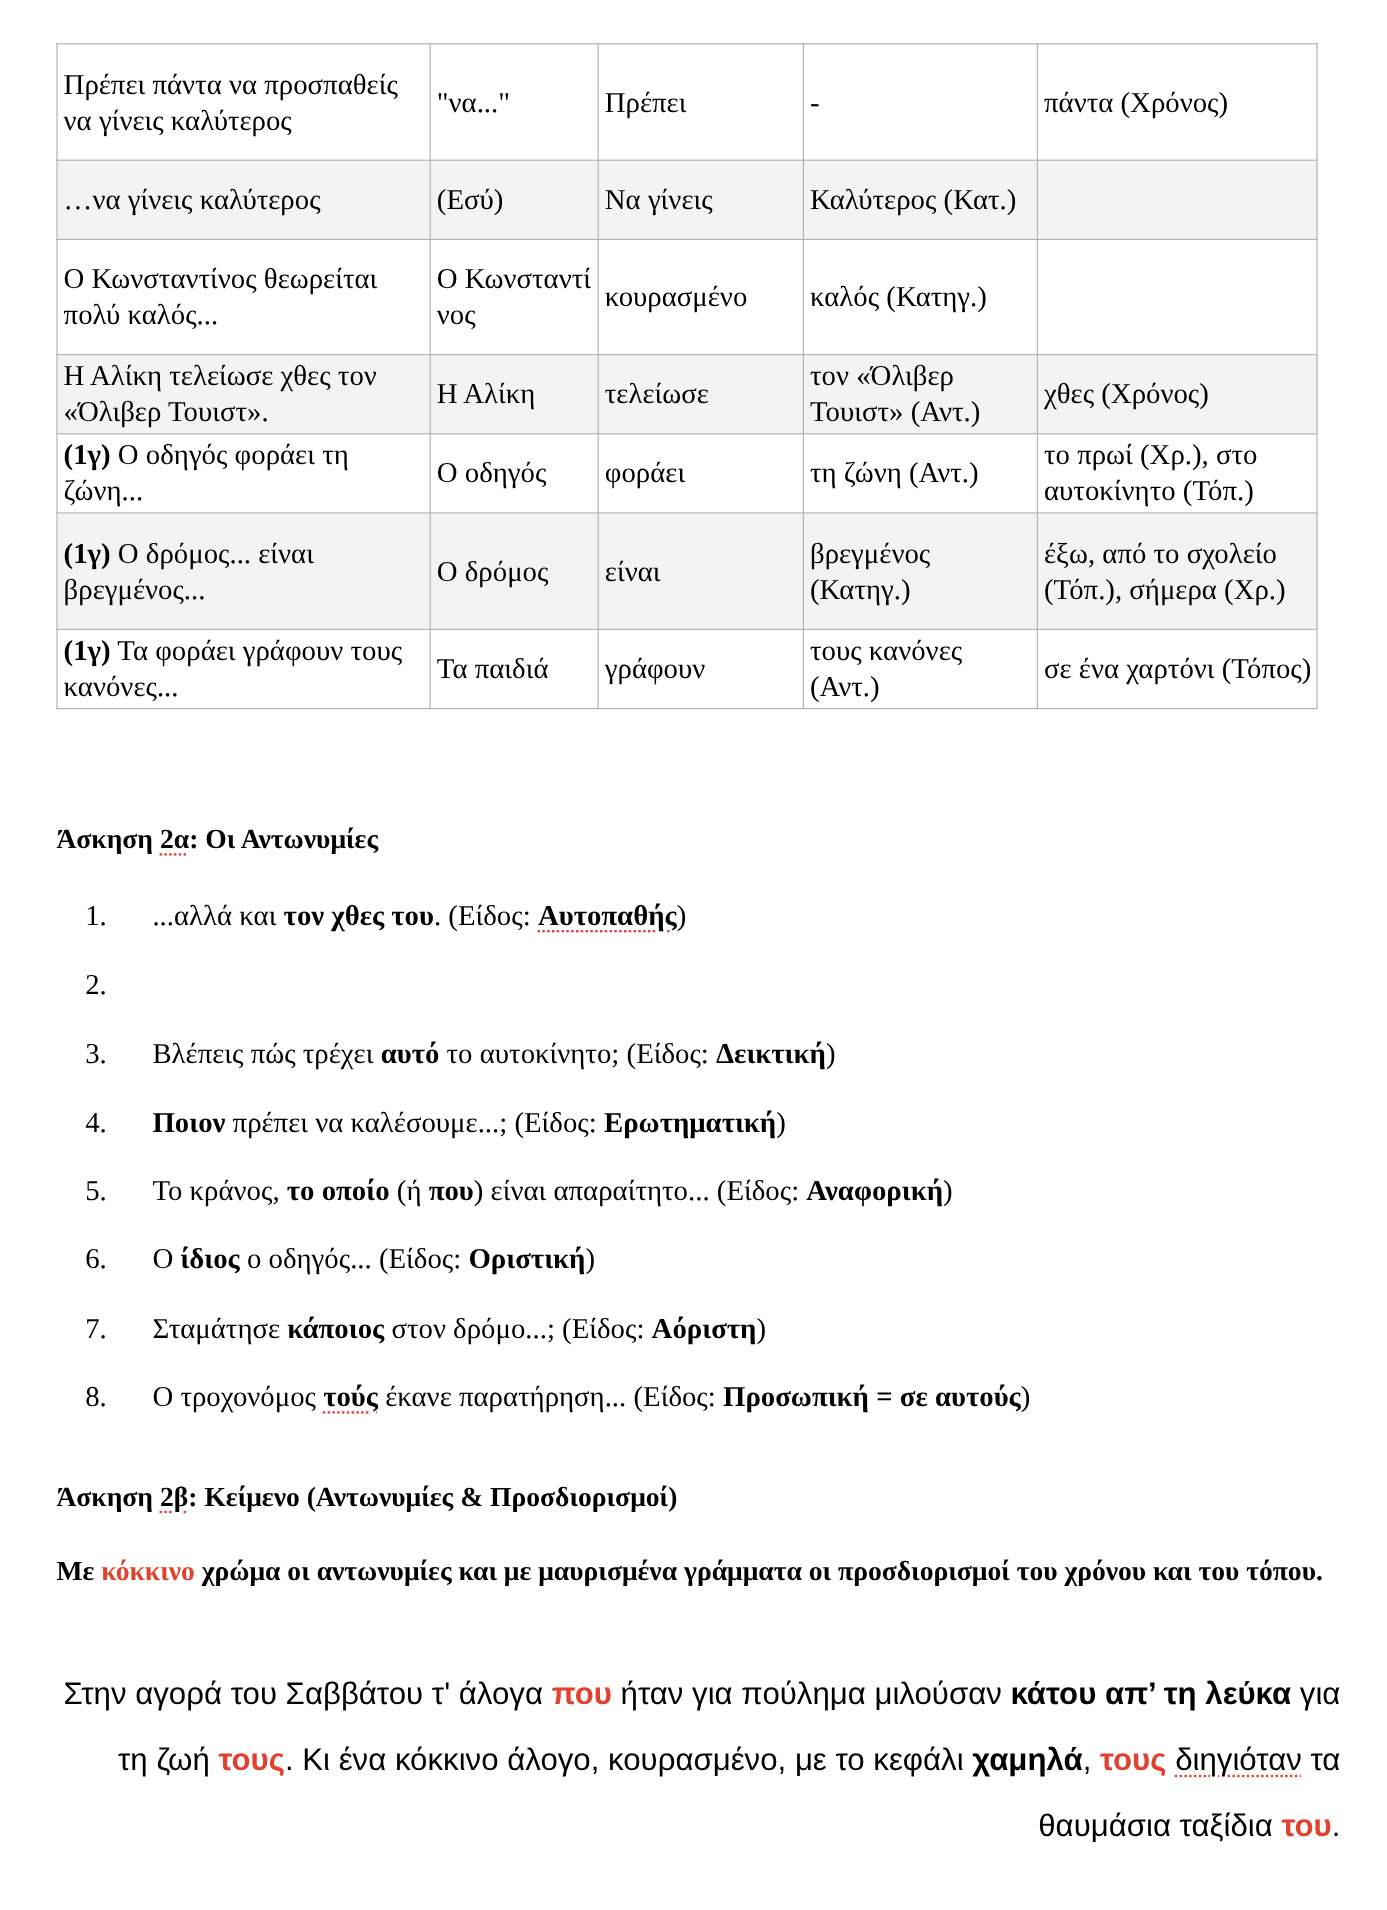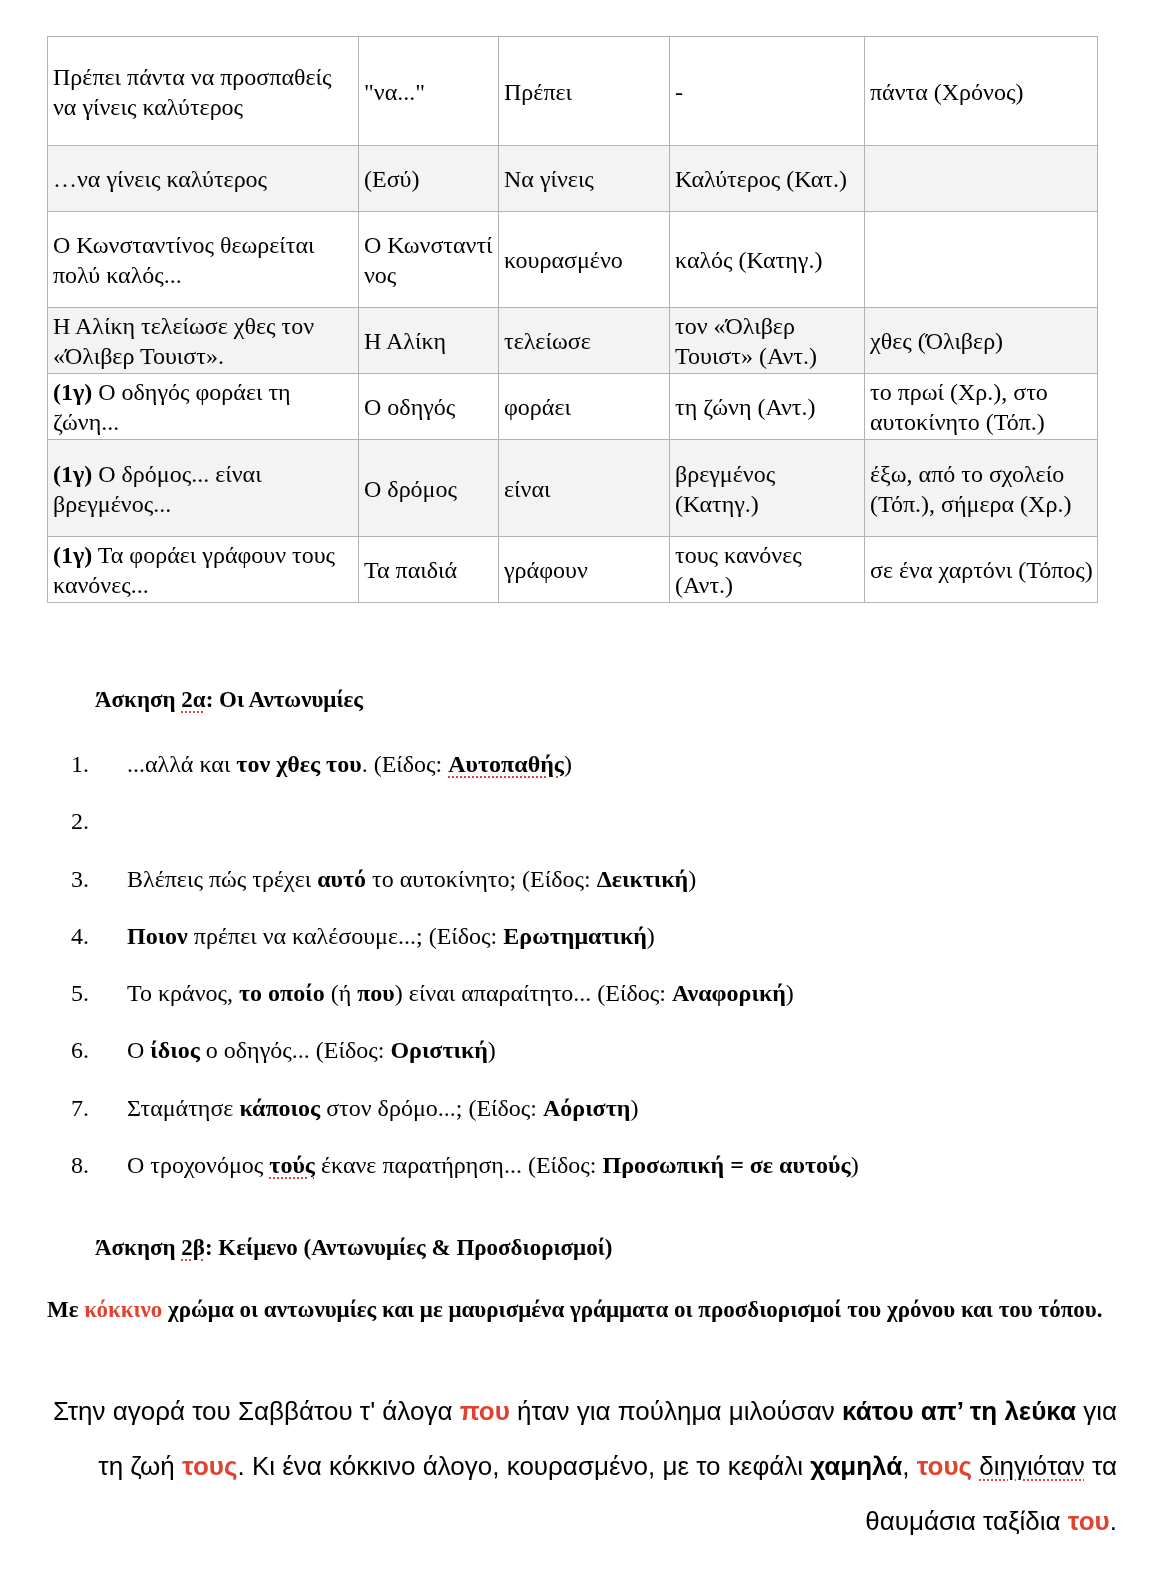--- a/index.html
+++ b/index.html
@@ -20,21 +20,21 @@
   table.analysis tr.striped td { background: #f3f3f3; }
   td.c1 { width: 301px; }
   td.c2 { width: 130px; }
   td.c3 { width: 161px; }
   td.c4 { width: 185px; }
   td.c5 { width: 223px; }
 
   .heading {
     position: absolute; left: 47px;
     font-family: "Liberation Serif", serif;
-    font-weight: bold; font-size: 23px; margin-left: 48px;
+    font-weight: bold; font-size: 23px;
   }
   .spell { text-decoration: underline dotted #e0423a; text-decoration-thickness: 2px; text-underline-offset: 4px; }
 
   ol.pron {
     position: absolute; left: 47px; top: 742px; margin: 0; padding: 0;
     list-style: none;
     font-family: "Liberation Serif", serif; font-size: 24px;
   }
   ol.pron li { height: 57.3px; line-height: 44px; display: flex; }
   ol.pron .num { width: 80px; text-align: left; padding-left: 24px; box-sizing: border-box; }
@@ -47,21 +47,21 @@
   .story {
     position: absolute; left: 47px; top: 1384px; width: 1070px;
     font-family: "Liberation Sans", sans-serif; font-size: 26px; line-height: 55px; text-align: right;
   }
 </style>
 </head>
 <body>
 
 <table class="analysis">
   <tbody>
-    <tr style="height:109px">
+    <tr style="height:97px">
       <td class="c1"><b></b><span>Πρέπει πάντα να προσπαθείς να γίνεις καλύτερος</span></td>
       <td class="c2">"να..."</td>
       <td class="c3">Πρέπει</td>
       <td class="c4">-</td>
       <td class="c5">πάντα (Χρόνος)</td>
     </tr>
     <tr class="striped" style="height:66px">
       <td class="c1"><b></b><span>…να γίνεις καλύτερος</span></td>
       <td class="c2">(Εσύ)</td>
       <td class="c3">Να γίνεις</td>
@@ -73,21 +73,21 @@
       <td class="c2">Ο Κωνσταντί νος</td>
       <td class="c3">κουρασμένο</td>
       <td class="c4">καλός (Κατηγ.)</td>
       <td class="c5"></td>
     </tr>
     <tr class="striped" style="height:66px">
       <td class="c1"><b></b><span>Η Αλίκη τελείωσε χθες τον «Όλιβερ Τουιστ».</span></td>
       <td class="c2">Η Αλίκη</td>
       <td class="c3">τελείωσε</td>
       <td class="c4">τον «Όλιβερ Τουιστ» (Αντ.)</td>
-      <td class="c5">χθες (Όλιβερ)</td>
+      <td class="c5">χθες (Χρόνος)</td>
     </tr>
     <tr style="height:66px">
       <td class="c1"><b>(1γ)</b><span> Ο οδηγός φοράει τη ζώνη...</span></td>
       <td class="c2">Ο οδηγός</td>
       <td class="c3">φοράει</td>
       <td class="c4">τη ζώνη (Αντ.)</td>
       <td class="c5">το πρωί (Χρ.), στο αυτοκίνητο (Τόπ.)</td>
     </tr>
     <tr class="striped" style="height:97px">
       <td class="c1"><b>(1γ)</b><span> Ο δρόμος... είναι βρεγμένος...</span></td>

